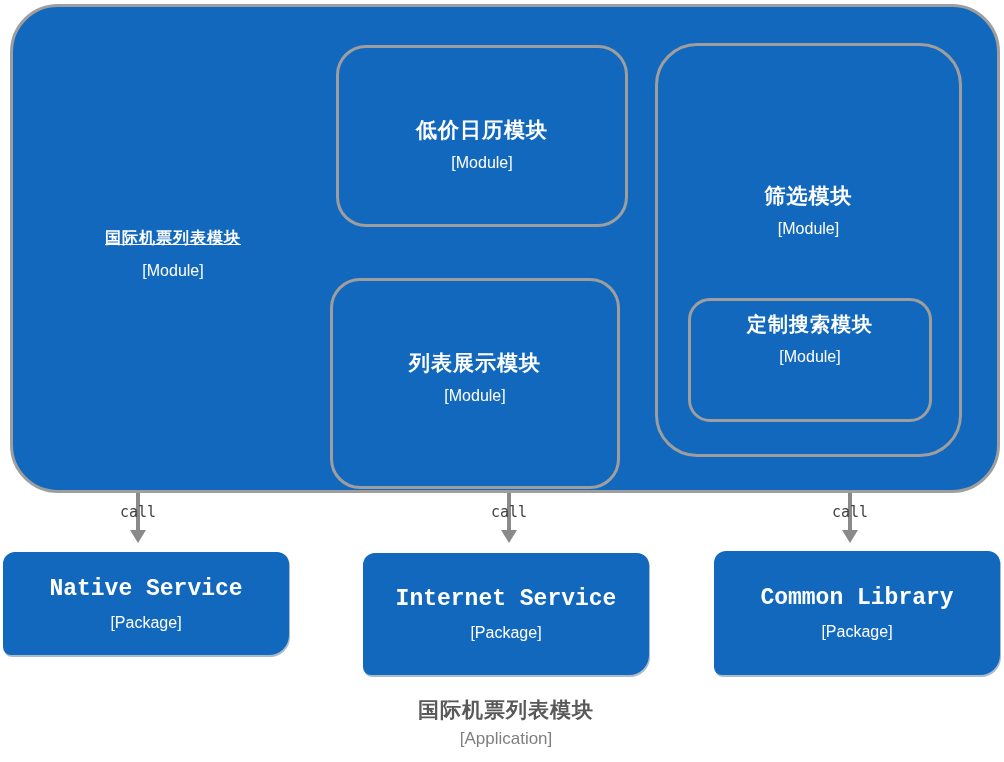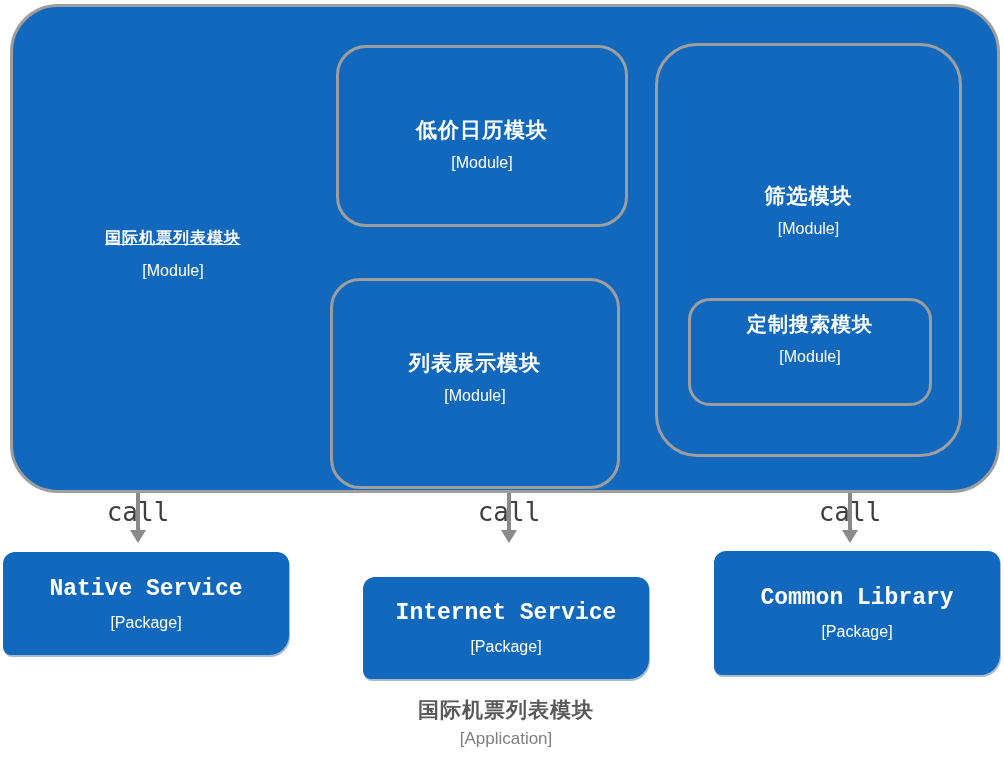--- a/index.html
+++ b/index.html
@@ -12,21 +12,21 @@
     position:absolute;left:10px;top:4px;width:990px;height:489px;box-sizing:border-box;
     background:var(--node_blue);border:3px solid var(--border_gray);border-radius:48px;
   }
   .sub-box{
     position:absolute;box-sizing:border-box;background:var(--node_blue);
     border:3px solid var(--border_gray);
   }
   .box-low-price{left:323px;top:38px;width:292px;height:182px;border-radius:30px;}
   .box-list-display{left:317px;top:271px;width:290px;height:211px;border-radius:30px;}
   .box-filter-group{left:642px;top:36px;width:307px;height:414px;border-radius:42px;}
-  .box-custom-search{left:30px;top:252px;width:244px;height:108px;border-radius:22px;}
+  .box-custom-search{left:30px;top:252px;width:244px;height:124px;border-radius:22px;}
   
   .node-label{position:absolute;left:0;width:100%;text-align:center;color:var(--text_white);}
   .cn-name{font-size:21px;font-weight:bold;line-height:28px;letter-spacing:1px;}
   .type-tag{font-size:16px;line-height:22px;margin-top:8px;font-weight:normal;}
   .main-label{left:0;top:217px;width:320px;}
   .main-label .cn-name{font-size:16px;text-decoration:underline;}
   .lbl-low-price{top:68px;}
   .lbl-list-display{top:68px;}
   .lbl-filter{top:136px;}
   .lbl-custom{top:9px;}
@@ -34,34 +34,34 @@
   
   .arrow{position:absolute;top:493px;width:0;height:0;}
   .arrow-line{position:absolute;left:-2px;top:0;width:4px;height:44px;background:var(--arrow_gray);}
   .arrow-head{
     position:absolute;left:-8px;top:37px;width:0;height:0;
     border-left:8px solid transparent;border-right:8px solid transparent;
     border-top:13px solid var(--arrow_gray);
   }
   .call-label{
     position:absolute;left:-50px;top:6px;width:100px;text-align:center;
-    font-family:"DejaVu Sans Mono",monospace;font-size:26px;line-height:26px;
+    font-family:"DejaVu Sans Mono",monospace;font-size:15px;line-height:26px;
     color:var(--call_text);
   }
   
   .package-box{
     position:absolute;box-sizing:border-box;background:var(--node_blue);
     border-radius:12px 12px 20px 8px;box-shadow:1px 2px 0 rgba(10,60,110,0.35);
     display:flex;flex-direction:column;align-items:center;justify-content:center;gap:8px;
     color:var(--text_white);text-align:center;
   }
   .pkg-name{font-family:"Liberation Mono",monospace;font-weight:bold;font-size:23px;line-height:30px;}
   .pkg-type{font-size:16px;line-height:22px;}
   .pkg-native{left:3px;top:552px;width:286px;height:103px;}
-  .pkg-internet{left:363px;top:553px;width:286px;height:102px;margin-top:24px;}
+  .pkg-internet{left:363px;top:553px;width:286px;height:122px;}
   .pkg-common{left:714px;top:551px;width:286px;height:124px;}
   
   .app-title-block{position:absolute;left:306px;top:696px;width:400px;text-align:center;}
   .app-name{font-size:21px;font-weight:bold;line-height:28px;color:var(--title_gray);letter-spacing:1px;}
   .app-type{font-size:17px;line-height:22px;margin-top:4px;color:var(--subtitle_gray);}
 </style>
 </head>
 <body>
 
 <div class="canvas">

